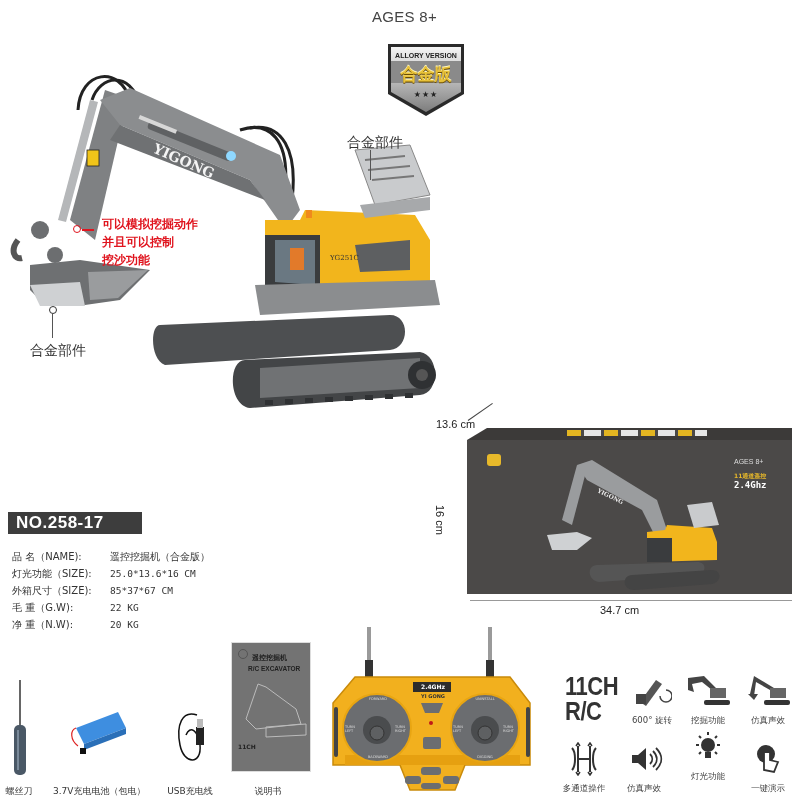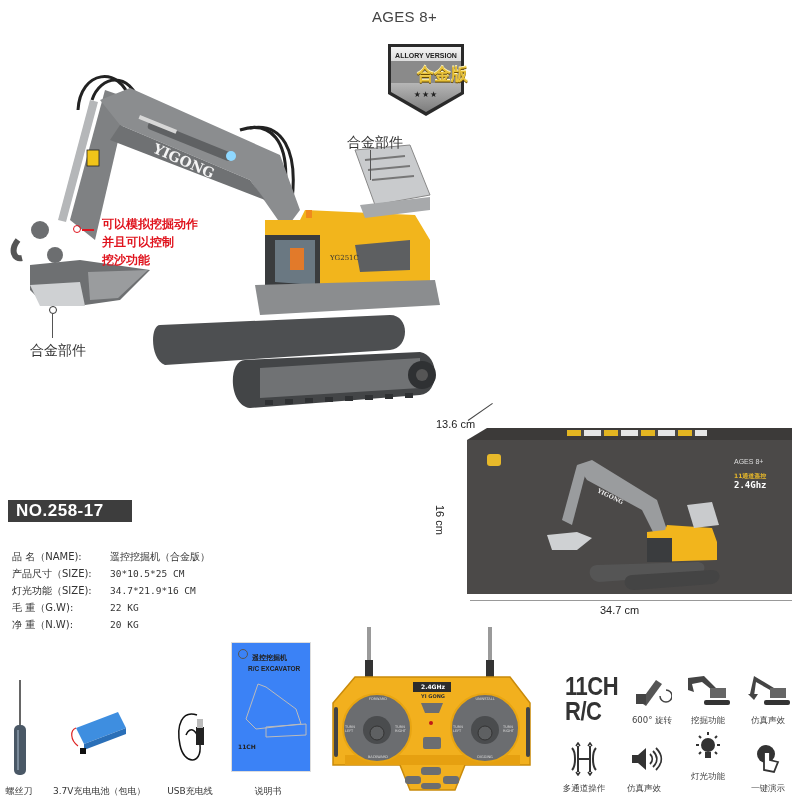--- a/index.html
+++ b/index.html
@@ -4,30 +4,30 @@
 <style>
   * { box-sizing: border-box; margin: 0; padding: 0; }
   html, body { width: 800px; height: 800px; background: #ffffff; overflow: hidden; }
   body { position: relative; font-family: "DejaVu Sans", sans-serif; color: #333; }
   .abs { position: absolute; }
 
   
   .ages { left: 372px; top: 8px; font-family: "Liberation Sans", sans-serif; font-size: 15px; color: #444; letter-spacing: .3px; }
   .badge { left: 384px; top: 40px; width: 84px; height: 78px; }
   .badge-txt1 { position: absolute; left: 0; top: 12px; width: 84px; text-align: center; font-family: "Liberation Sans", sans-serif; font-weight: bold; font-size: 7px; color: #222; }
-  .badge-txt2 { position: absolute; left: 0; top: 23px; width: 84px; text-align: right; font-weight: bold; font-size: 17px; color: #e8c23a; text-shadow: 0 1px 0 #6b4c00, 0 -1px 0 #fff7c0; }
+  .badge-txt2 { position: absolute; left: 0; top: 23px; width: 84px; text-align: center; font-weight: bold; font-size: 17px; color: #e8c23a; text-shadow: 0 1px 0 #6b4c00, 0 -1px 0 #fff7c0; }
   .badge-stars { position: absolute; left: 0; top: 50px; width: 84px; text-align: center; font-size: 8px; color: #222; letter-spacing: 1px; }
 
   
   .callout { font-size: 14px; color: #333; }
   .callout-red { font-size: 12px; font-weight: bold; color: #e0141e; line-height: 18px; }
   .leader { background: #555; }
 
   
-  .no-badge { left: 8px; top: 500px; width: 124px; height: 22px; background: #3d3d3d; color: #fff; font-family: "Liberation Sans", sans-serif; font-weight: bold; font-size: 17px; padding-left: 8px; line-height: 22px; letter-spacing: .5px; }
+  .no-badge { left: 8px; top: 512px; width: 134px; height: 22px; background: #3d3d3d; color: #fff; font-family: "Liberation Sans", sans-serif; font-weight: bold; font-size: 17px; padding-left: 8px; line-height: 22px; letter-spacing: .5px; }
   .specs { left: 12px; top: 548px; font-size: 10px; color: #333; line-height: 17px; }
   .spec-row { display: flex; white-space: nowrap; }
   .spec-k { width: 98px; }
   .spec-v { font-family: "DejaVu Sans Mono", monospace; font-size: 9.5px; }
 
   
   .box-wrap { left: 462px; top: 414px; width: 338px; height: 200px; }
   .dim { font-family: "Liberation Sans", sans-serif; font-size: 11px; color: #222; }
 
   
@@ -176,26 +176,26 @@
 <div class="abs" style="left:470px;top:600px;width:322px;height:1px;background:#999"></div>
 <div class="abs dim" style="left:600px;top:604px">34.7 cm</div>
 
 <div class="abs no-badge">NO.258-17</div>
 <div class="abs specs">
   <div class="spec-row">
       <span class="spec-k">品    名（NAME):</span>
       <span>遥控挖掘机（合金版）</span>
     </div>
   <div class="spec-row">
-      <span class="spec-k">产品尺寸（SIZE):</span>
-      <span class="spec-v">30*10.5*25 CM</span>
-    </div>
-  <div class="spec-row">
       <span class="spec-k">灯光功能（SIZE):</span>
-      <span class="spec-v">34.7*21.9*16 CM</span>
+      <span class="spec-v">25.0*13.6*16 CM</span>
+    </div>
+  <div class="spec-row">
+      <span class="spec-k">外箱尺寸（SIZE):</span>
+      <span class="spec-v">85*37*67 CM</span>
     </div>
   <div class="spec-row">
       <span class="spec-k">毛      重（G.W):</span>
       <span class="spec-v">22 KG</span>
     </div>
   <div class="spec-row">
       <span class="spec-k">净      重（N.W):</span>
       <span class="spec-v">20 KG</span>
     </div>
 </div>
@@ -221,21 +221,21 @@
 
 <div class="abs" style="left:172px;top:705px;width:40px;height:65px">
   <svg width="40" height="65" viewBox="0 0 40 65">
     <path d="M25 10 C10 5, 4 20, 8 40 C12 60, 30 60, 28 40 C26 25, 18 20, 14 30" stroke="#111" stroke-width="1.5" fill="none"></path>
     <rect x="24" y="22" width="8" height="18" fill="#222"></rect>
     <rect x="25" y="14" width="6" height="9" fill="#bbb"></rect>
   </svg>
 </div>
 <div class="abs acc-label" style="left:165px;top:785px;width:50px">USB充电线</div>
 
-<div class="abs" style="left:231px;top:642px;width:80px;height:130px;border:1px solid #ddd;background:#3b82f6">
+<div class="abs" style="left:231px;top:642px;width:80px;height:130px;border:1px solid #ddd;background:#737373">
   <div class="abs" style="left:6px;top:6px;width:10px;height:10px;border-radius:50%;border:1.5px solid #555"></div>
   <div class="abs" style="left:20px;top:10px;font-size:7px;font-weight:bold;color:#222">遥控挖掘机</div>
   <div class="abs" style="left:16px;top:22px;font-size:6.5px;font-weight:bold;color:#222;font-family:'Liberation Sans',sans-serif">R/C EXCAVATOR</div>
   <svg class="abs" style="left:4px;top:36px" width="72" height="60" viewBox="0 0 72 60">
     <path d="M10 40 L22 5 L30 8 L60 30 L65 45 L20 50 Z" fill="none" stroke="#bbb" stroke-width="1"></path>
     <path d="M30 48 L70 45 L70 56 L30 58 Z" fill="none" stroke="#bbb" stroke-width="1"></path>
   </svg>
   <div class="abs" style="left:6px;top:100px;font-size:6px;font-weight:bold;color:#222">11CH</div>
 </div>
 <div class="abs acc-label" style="left:248px;top:785px;width:40px">说明书</div>

